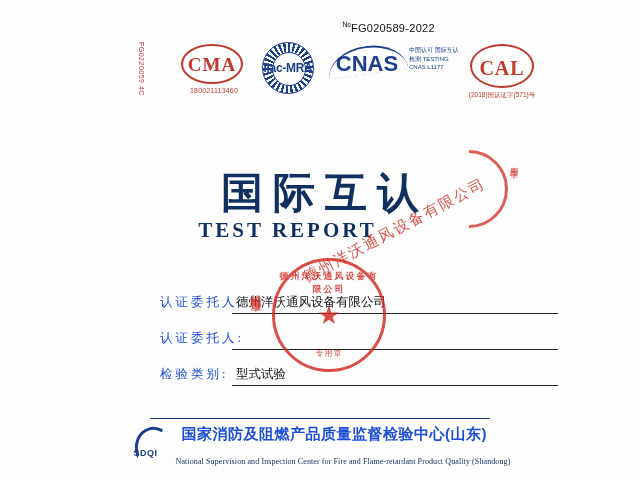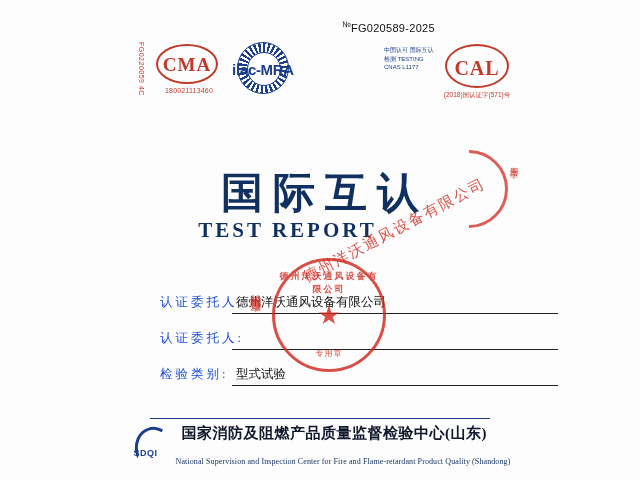--- a/index.html
+++ b/index.html
@@ -54,20 +54,21 @@
     color: #c0392b;
     writing-mode: vertical-rl;
     text-orientation: mixed;
     letter-spacing: 0.5px;
     height: 64px;
   }
 
   .logo-box {
     position: absolute;
     text-align: center;
+    margin-left: 25px;
   }
 
   
   .cma {
     left: 18px;
     top: 4px;
     width: 66px;
   }
   .cma-oval {
     width: 62px;
@@ -113,21 +114,21 @@
     width: 32px; height: 32px;
     border-radius: 50%;
     background: #fff;
     border: 1px solid #1b3f8b;
   }
   .ilac-text {
     position: absolute;
     left: 0; right: 0;
     top: 19px;
     z-index: 3;
-    font-size: 15px;
+    font-size: 12px;
     font-weight: bold;
     color: #1b3f8b;
     letter-spacing: -0.3px;
   }
 
   
   .cnas {
     left: 162px;
     top: 12px;
     width: 84px;
@@ -399,59 +400,63 @@
   .sdqi-word {
     position: absolute;
     left: 4px;
     top: 22px;
     font-size: 9px;
     font-weight: bold;
     color: #1b3f8b;
     letter-spacing: 0.5px;
   }
   .footer-cn {
-    font-family: Liberation Serif, serif;
+    font-family: Liberation Sans, sans-serif;
     font-size: 15px;
     font-weight: bold;
-    color: #0f172a;
+    color: #1d4ed8;
     letter-spacing: 0.5px;
     line-height: 19px;
     padding-left: 6px;
   }
   .footer-en {
     font-family: "Liberation Serif", serif;
     font-size: 8px;
     color: #10305f;
     letter-spacing: 0.1px;
     margin-top: 14px;
   }
 </style>
 </head>
 <body>
 
 <div class="page">
 
   <div class="report-no">
-    <span class="sup">№</span><span>FG020589-2025</span>
+    <span class="sup">№</span><span>FG020589-2022</span>
   </div>
 
   <div class="logos">
 
     <div class="vcode">FG0220059 4C</div>
 
     <div class="logo-box cma">
       <div class="cma-oval">CMA</div>
       <div class="cma-num">180021113460</div>
     </div>
 
     <div class="logo-box ilac">
       <div class="ilac-circle"></div>
       <div class="ilac-text">ilac-MRA</div>
     </div>
 
+    <div class="logo-box cnas">
+      <div class="cnas-swoosh"></div>
+      <div class="cnas-word">CNAS</div>
+    </div>
 
     <div class="logo-box cnas-side">中国认可 国际互认 检测 TESTING CNAS L1177</div>
 
     <div class="logo-box cal">
       <div class="cal-oval">
         <div class="cal-text">CAL</div>
       </div>
       <div class="cal-num">(2018)国认证字(571)号</div>
     </div>
   </div>

